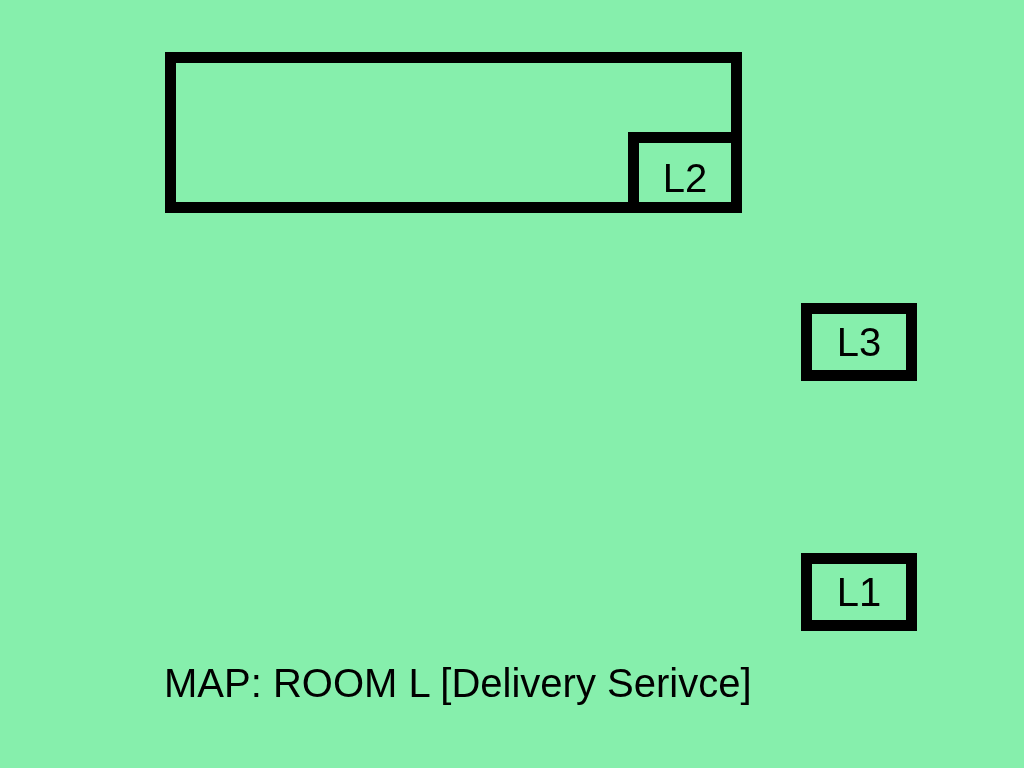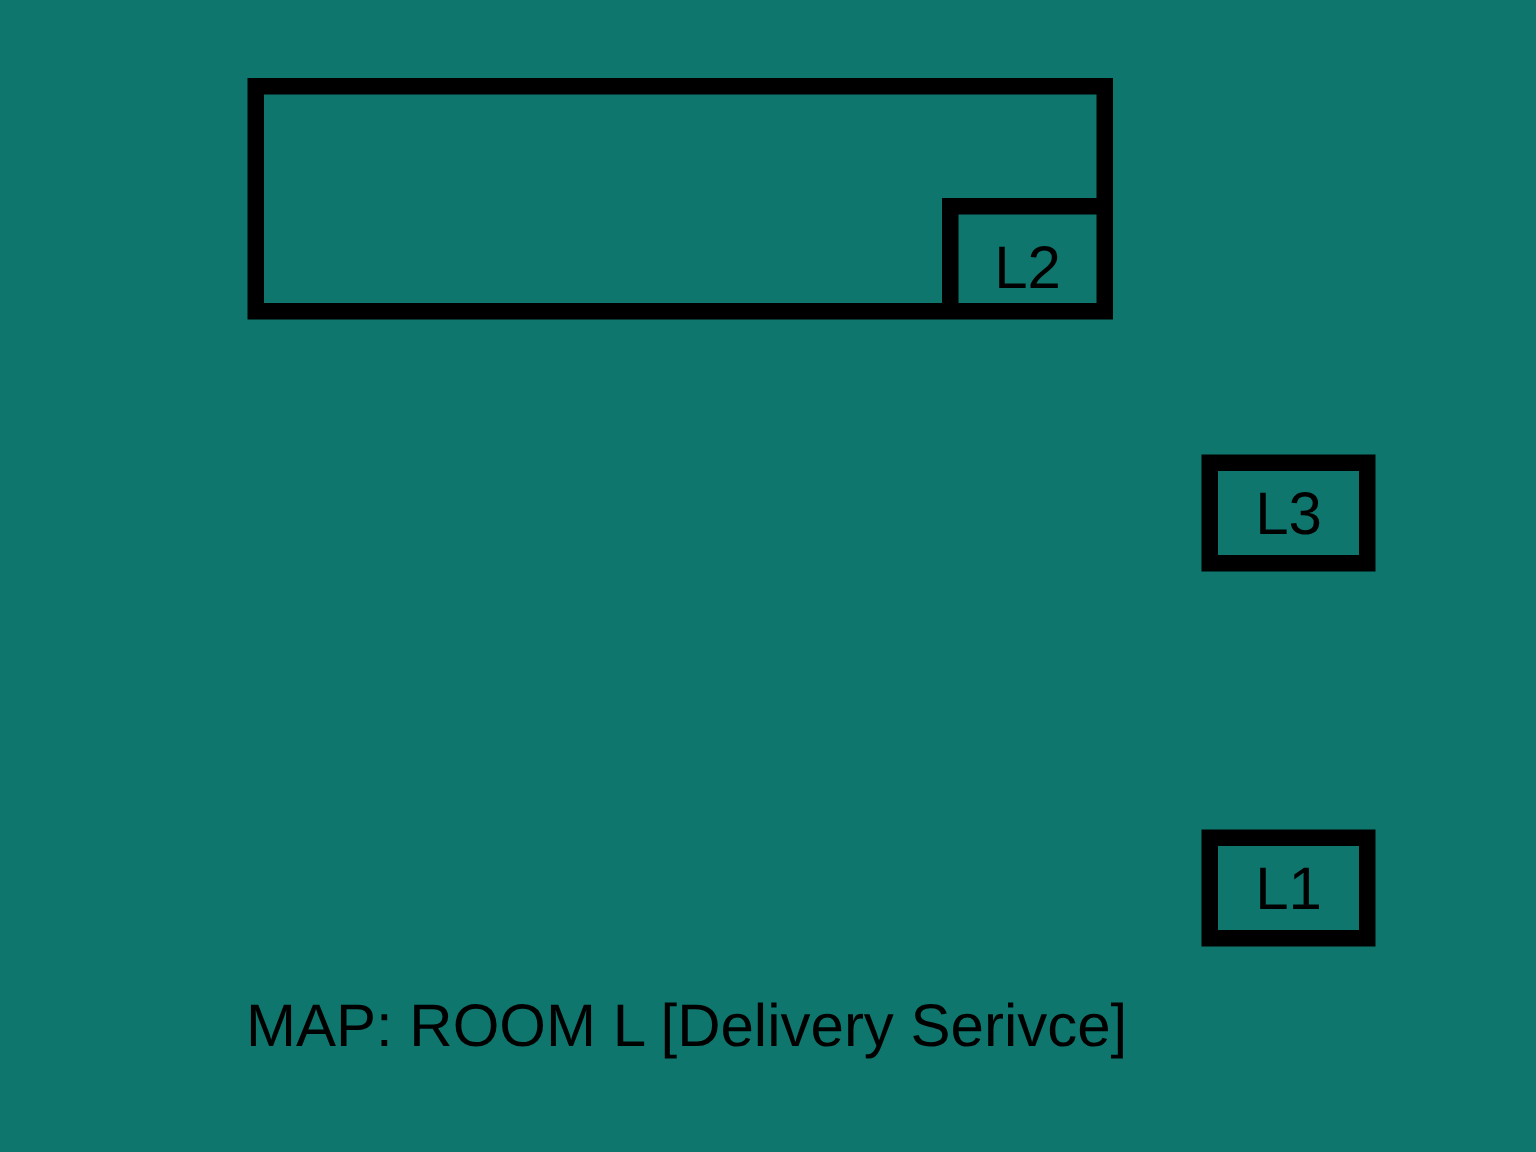--- a/index.html
+++ b/index.html
@@ -12,21 +12,21 @@
     width: 1024px;
     height: 768px;
     overflow: hidden;
     font-family: "Liberation Sans", sans-serif;
     color: #000000;
   }
   #map-canvas {
     position: relative;
     width: 1024px;
     height: 768px;
-    background: #0f766e;
+    background: #86efac;
   }
   #map-svg {
     position: absolute;
     top: 0;
     left: 0;
     width: 1024px;
     height: 768px;
     display: block;
   }
   .wall {

